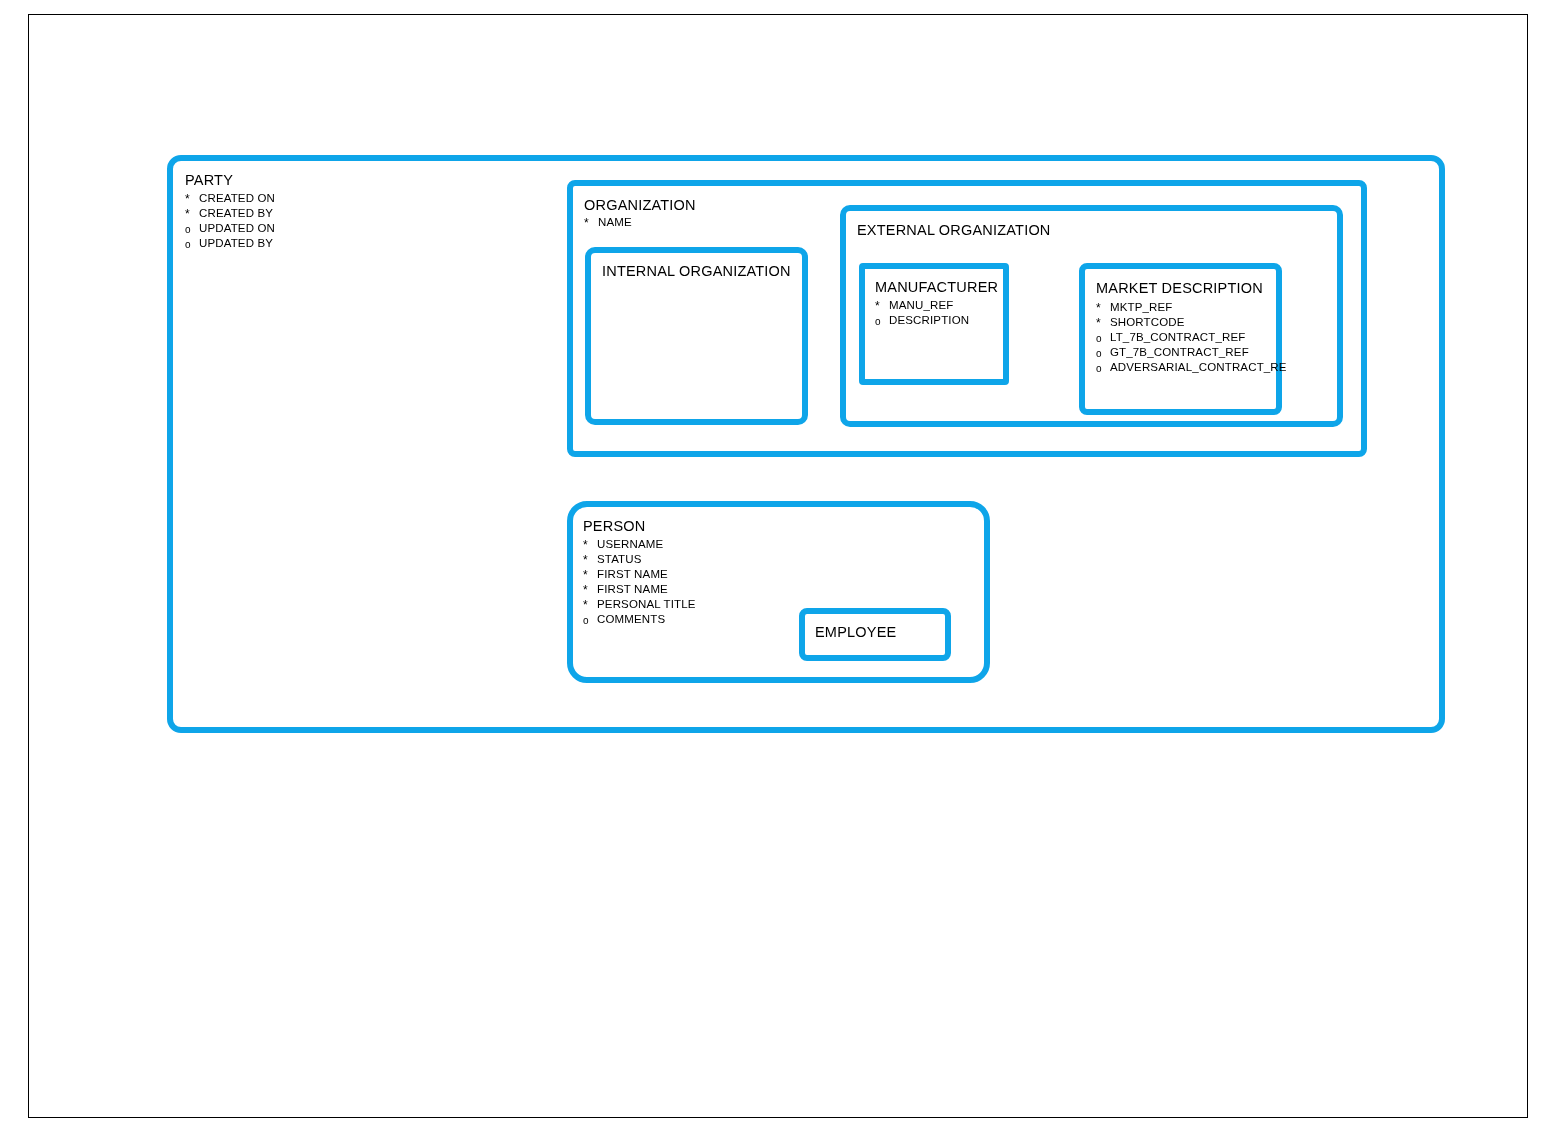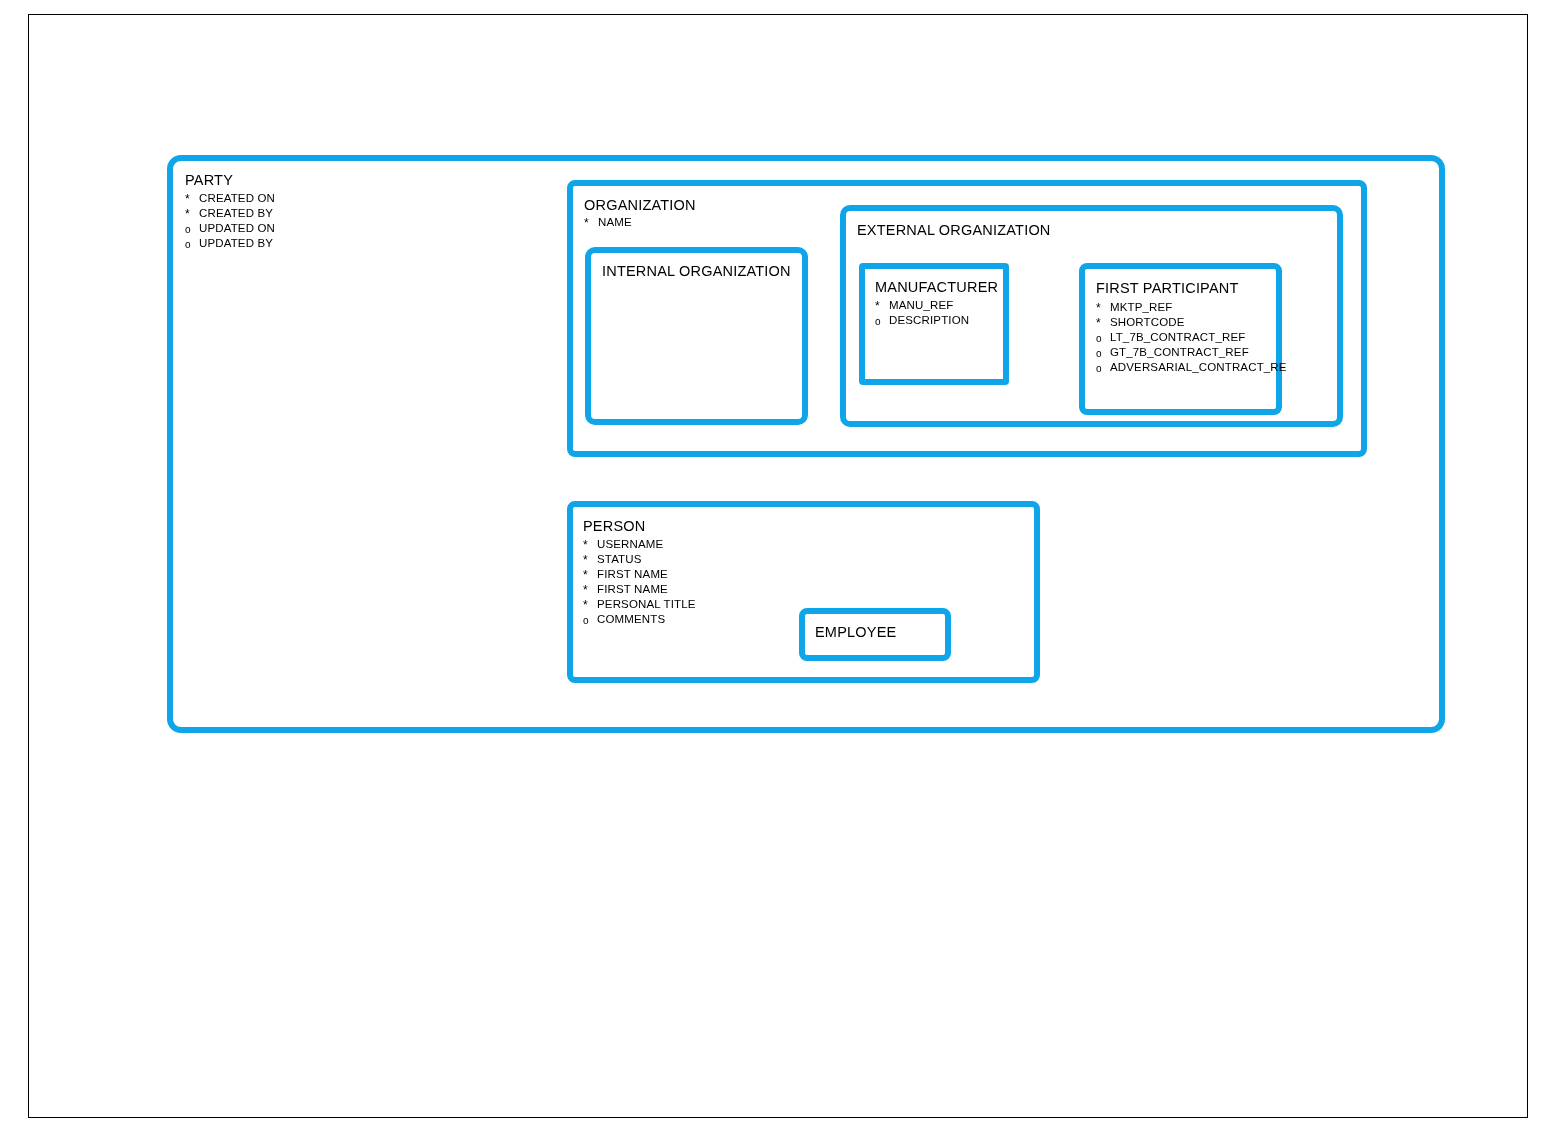--- a/index.html
+++ b/index.html
@@ -135,23 +135,23 @@
     border-radius: 8px;
   }
   #market-participant > .entity-title { left: 11px; top: 11px; }
   #market-participant > .attr-list { left: 11px; top: 31px; }
   #market-participant .attr-list .attr { overflow: visible; }
 
   
   #person {
     left: 567px;
     top: 501px;
-    width: 473px;
+    width: 423px;
     height: 182px;
-    border-radius: 8px;
+    border-radius: 20px;
   }
   #person > .entity-title { left: 10px; top: 11px; }
   #person > .attr-list { left: 10px; top: 30px; }
 
   
   #non-employee {
     left: 794px;
     top: 517px;
     width: 148px;
     height: 67px;
@@ -224,21 +224,21 @@
         <span>MANU_REF</span>
       </div>
       <div class="attr">
         <span class="mark opt">o</span>
         <span>DESCRIPTION</span>
       </div>
     </div>
   </div>
 
   <div class="entity" id="market-participant">
-    <div class="entity-title">FIRST PARTICIPANT</div>
+    <div class="entity-title">MARKET DESCRIPTION</div>
     <div class="attr-list">
       <div class="attr">
         <span class="mark req">*</span>
         <span>MKTP_REF</span>
       </div>
       <div class="attr">
         <span class="mark req">*</span>
         <span>SHORTCODE</span>
       </div>
       <div class="attr">

